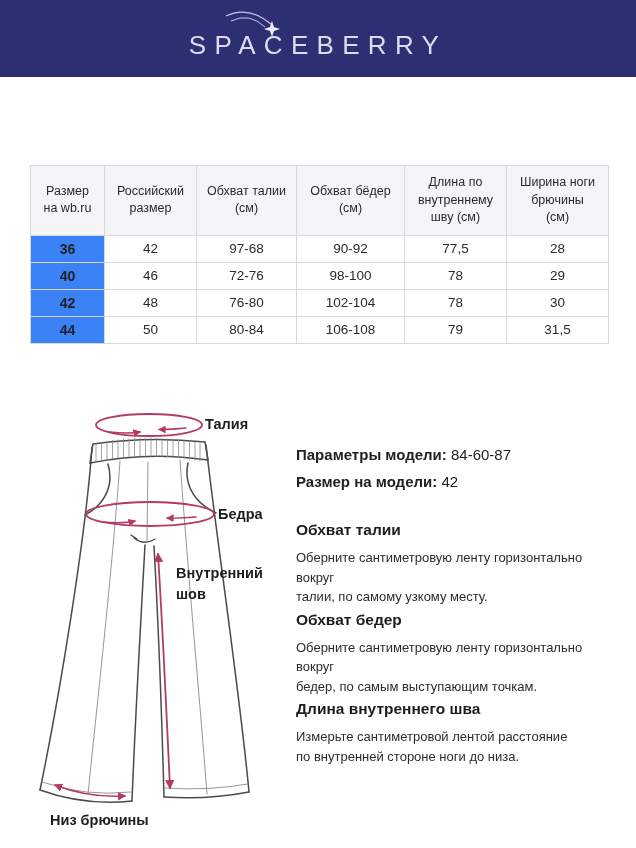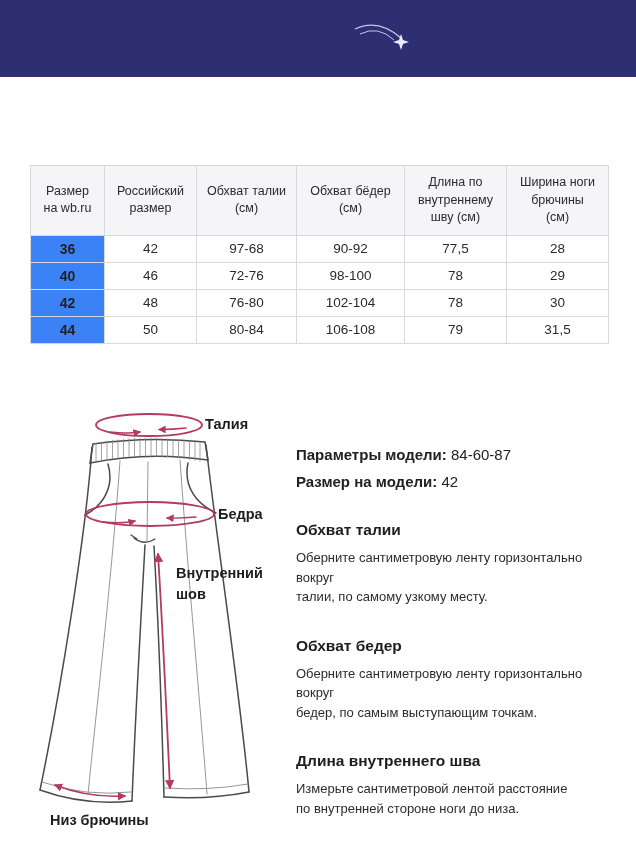--- a/index.html
+++ b/index.html
@@ -42,36 +42,37 @@
   
   .diagram { position:absolute; left:28px; top:394px; width:268px; height:450px; }
   .diagram svg { display:block; width:100%; height:100%; }
   .dg-label { font-family:"Liberation Sans",sans-serif; font-size:14.5px; font-weight:700; fill:#1d1d20; }
 
   
   .info-col { position:absolute; left:296px; top:441px; width:324px; }
   .model-line { font-size:15px; line-height:27px; color:#222226; }
   .model-line .lbl { font-weight:700;margin-top:27px; }
   .model-line .val { font-weight:400; }
-  .section { margin-top:30px; }
+  .section { margin-top:4px; }
   .section h3 { margin:0 0 9px 0; font-size:15.5px; font-weight:700; color:#1d1d20; }
   .section p  { margin:0; font-size:13px; line-height:1.5; color:#2c2c30; white-space:pre-line; }
 </style>
 </head>
 <body>
 
 <div class="page">
 
   <div class="header">
     <div class="logo">
       <svg class="comet" viewBox="0 0 62 34">
         <path d="M3,9 Q26,-2 49,18" fill="none" stroke="#c9c5e6" stroke-width="1.3"></path>
         <path d="M8,14 Q26,5 42,20" fill="none" stroke="#c9c5e6" stroke-width="1"></path>
         <path d="M49,14 L51,20 L57,22 L51,24 L49,30 L47,24 L41,22 L47,20 Z" fill="#eceafb"></path>
       </svg>
+      <span>SPACEBERRY</span>
     </div>
   </div>
 
   <table class="size-table">
     <colgroup>
       <col style="width:74px">
         <col style="width:92px">
         <col style="width:100px">
       <col style="width:108px">
         <col style="width:102px">

